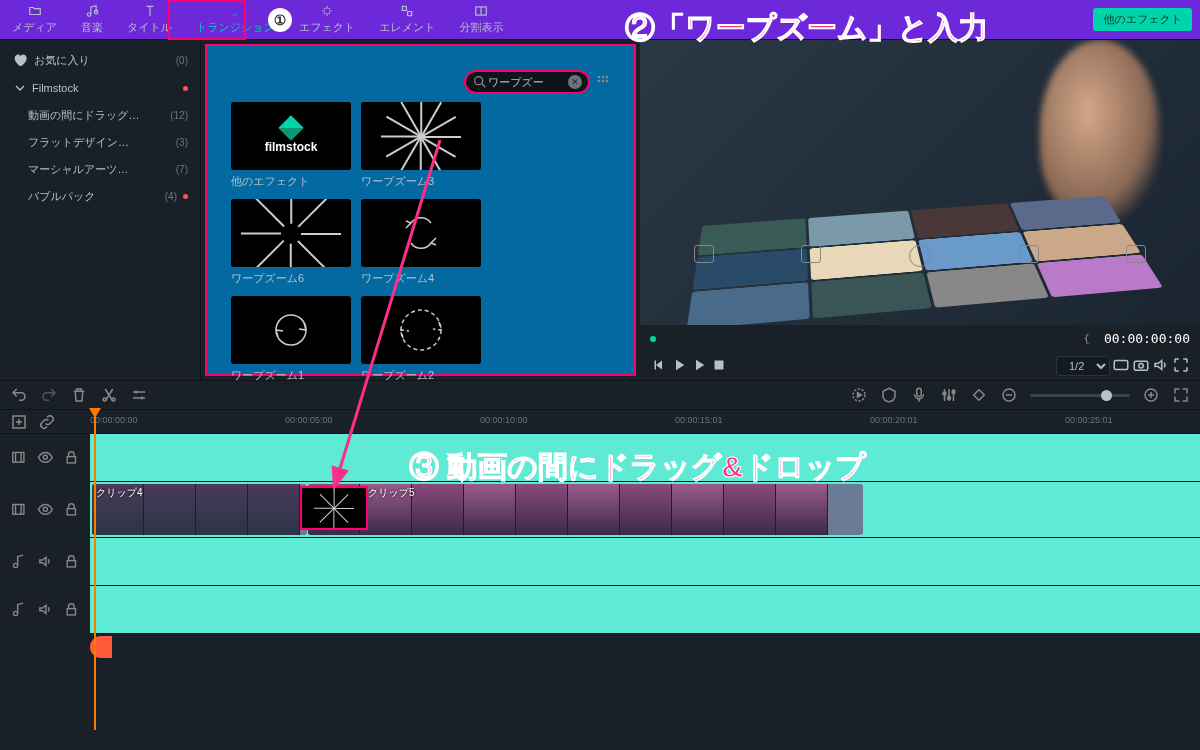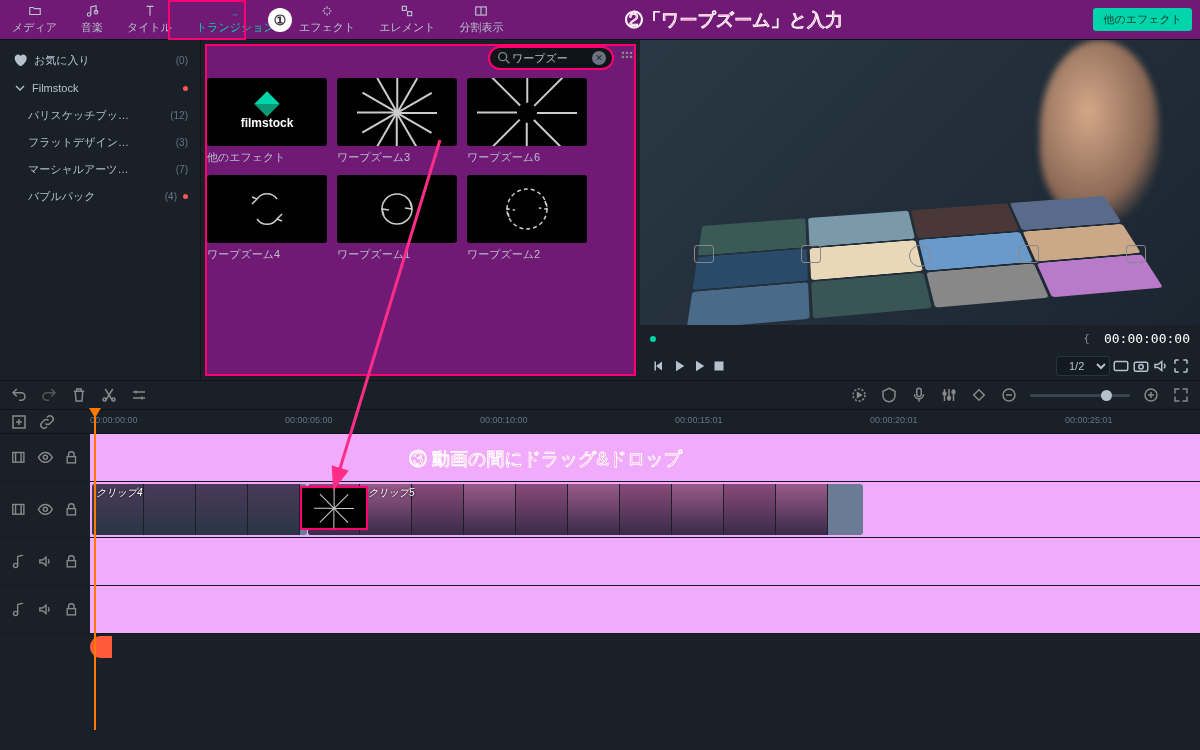--- a/index.html
+++ b/index.html
@@ -1,74 +1,74 @@
 <!DOCTYPE html>
 <html><head>
 <meta charset="utf-8">
 <style>
 * { margin:0; padding:0; box-sizing:border-box; font-family:-apple-system,"Hiragino Sans",sans-serif; }
 body { background:#1a2028; color:#b8c0cc; width:1200px; height:750px; overflow:hidden; position:relative; font-size:11px; }
-.topbar { display:flex; height:40px; background:#701a75; border-bottom:1px solid #0f1419; }
+.topbar { display:flex; height:40px; background:#6d28d9; border-bottom:1px solid #0f1419; }
 .tab { display:flex; flex-direction:column; align-items:center; justify-content:center; padding:4px 12px; cursor:pointer; gap:2px; }
 .tab svg { width:16px; height:16px; }
 .tab.active { color:#00d4aa;margin-top:8px; }
 .export-btn { margin-left:auto; background:#00d4aa; color:#083829; padding:4px 10px; border-radius:3px; align-self:center; margin-right:8px; font-size:11px; }
 .mid { display:flex; height:340px; }
 .sidebar { width:201px; background:#1a2028; border-right:1px solid #0f1419; padding:6px 0; }
 .side-item { display:flex; align-items:center; padding:6px 12px; justify-content:space-between; cursor:pointer; }
 .side-item .lbl { flex:1; overflow:hidden; text-overflow:ellipsis; white-space:nowrap; }
 .side-item .cnt { color:#6b7380; font-size:10px; }
 .side-sub { padding-left:28px; font-size:11px; }
 .dot-red { width:5px; height:5px; background:#ff5555; border-radius:50%; margin-left:6px; }
-.panel { flex:1; background:#701a75; padding:0; border:2px solid #ff006e; margin:4px; position:relative; }
+.panel { flex:1; background:#0369a1; padding:24px; border:2px solid #ff006e; margin:4px; position:relative; }
 .search-bar { display:flex; justify-content:flex-end; align-items:center; gap:6px; margin-bottom:8px; }
 .search-wrap { border:2px solid #ff006e; display:flex; align-items:center; background:#0f1419; border-radius:12px; padding:2px 6px; }
 .search-wrap input { background:transparent; border:none; color:#b8c0cc; width:80px; font-size:11px; outline:none; }
 .clear-ic { width:14px; height:14px; background:#6b7380; border-radius:50%; display:flex; align-items:center; justify-content:center; color:#1e242e; font-size:9px; }
 .grid-ic svg { width:14px; height:14px; }
 .thumbs { display:flex; flex-wrap:wrap; gap:10px; }
 .thumb { display:flex; flex-direction:column; gap:4px; }
 .thumb .img { width:120px; height:68px; background:#000; border-radius:3px; display:flex; align-items:center; justify-content:center; overflow:hidden; }
 .thumb .name { font-size:11px; color:#b8c0cc; }
 .fs-logo { color:#fff; font-size:12px; font-weight:bold; display:flex; flex-direction:column; align-items:center; gap:3px; }
 .fs-logo .cube { width:18px; height:18px; background:linear-gradient(135deg,#00d4aa 50%,#0a9977 50%); transform:rotate(45deg); }
 .preview-img { width:100%; height:300px; background:linear-gradient(135deg,#2a3845 0%,#1a2530 100%); position:relative; overflow:hidden; }
 .phone-grid { position:absolute; left:60px; top:130px; width:440px; height:170px; transform:perspective(800px) rotateX(55deg) rotateZ(-8deg); display:grid; grid-template-columns:repeat(4,1fr); gap:3px; }
 .phone-grid div { border-radius:4px; }
 .finger { position:absolute; right:40px; top:0; width:120px; height:180px; background:radial-gradient(ellipse at 40% 40%,#d4a888 0%,#8a6855 60%,transparent 80%); border-radius:50% 50% 40% 40%; filter:blur(3px); }
 .p-controls { display:flex; align-items:center; padding:6px 10px; gap:8px; background:#1a2028; }
 .p-icons { position:absolute; bottom:48px; left:0; right:0; display:flex; justify-content:space-around; padding:10px; }
 .p-icons div { width:20px; height:18px; border:1.5px solid #888; border-radius:3px; }
 .timecode { color:#fff; font-family:monospace; font-size:13px; margin-left:auto; }
-.p-bottom { display:flex; align-items:center; padding:4px 10px; gap:2px; background:#1a2028; }
+.p-bottom { display:flex; align-items:flex-start; padding:4px 10px; gap:2px; background:#1a2028; }
 .ctrl-btn { width:18px; height:18px; display:flex; align-items:center; justify-content:center; cursor:pointer; }
 .ratio-sel { background:#141a22; border:1px solid #2a3340; color:#b8c0cc; padding:2px 8px; border-radius:3px; font-size:11px; }
 .toolbar { display:flex; align-items:center; height:30px; background:#1a2028; border-top:1px solid #0f1419; border-bottom:1px solid #0f1419; padding:0 10px; gap:12px; }
 .toolbar-r { margin-left:auto; display:flex; gap:12px; align-items:center; }
 .slider { width:100px; height:3px; background:#3a4450; border-radius:2px; position:relative; }
 .slider .knob { position:absolute; right:18px; top:-4px; width:11px; height:11px; background:#b8c0cc; border-radius:50%; }
 .timeline-wrap { background:#1a2028; }
 .ruler { display:flex; height:24px; border-bottom:1px solid #0f1419; position:relative; }
 .ruler-btns { width:90px; display:flex; align-items:center; gap:10px; padding:0 10px; }
 .ruler-marks { flex:1; position:relative; font-size:9px; color:#6b7380; }
 .ruler-marks span { position:absolute; top:5px; }
 .playhead { position:absolute; left:94px; top:0; width:2px; height:320px; background:#ff7a00; z-index:5; }
 .playhead::before { content:""; position:absolute; top:-2px; left:-5px; width:12px; height:10px; background:#ff7a00; clip-path:polygon(0 0,100% 0,50% 100%); }
 .track { display:flex; height:48px; border-bottom:1px solid #141a22; }
 .track-head { width:90px; display:flex; align-items:center; gap:10px; padding:0 10px; background:#1a2028; }
-.track-body { flex:1; background:#f0abfc; position:relative;font-style:italic; }
+.track-body { flex:1; background:#5eead4; position:relative; }
 .track.video { height:56px; }
 .clip { position:absolute; top:2px; bottom:2px; background:#6b7a95; border-radius:3px; overflow:hidden; display:flex; }
 .clip-frames { display:flex; height:100%; }
 .clip-frame { width:52px; height:100%; background:linear-gradient(180deg,#4a3a5a 0%,#2a3545 100%); border-right:1px solid #1a2028; }
 .clip-label { position:absolute; top:2px; left:4px; font-size:10px; color:#fff; z-index:2; text-shadow:0 0 3px #000; }
 .trans-drop { position:absolute; width:68px; height:44px; border:2px solid #ff006e; z-index:3; background:#000; display:flex; align-items:center; justify-content:center; }
 .ico { width:16px; height:16px; }
 
-.annot { position:absolute; z-index:50; color:#ff2d87; font-size:18px; font-weight:normal; -webkit-text-stroke:1px #fff; }
+.annot { position:absolute; z-index:50; color:#ff2d87; font-size:30px; font-weight:bold; -webkit-text-stroke:1px #fff; }
 .ann-circle { position:absolute; z-index:50; width:24px; height:24px; background:#fff; border-radius:50%; display:flex; align-items:center; justify-content:center; color:#333; font-size:14px; font-weight:bold; }
 .hl-box { position:absolute; border:2px solid #ff006e; z-index:49; }
 .arrow-svg { position:absolute; z-index:48; }
 
 .warp-rays { position:relative; width:100%; height:100%; }
 .warp-rays span { position:absolute; left:50%; top:50%; width:40px; height:1.5px; background:#ccc; transform-origin:0 50%; }
 </style>
 </head>
 <body>
 
@@ -133,21 +133,21 @@
       <span class="cnt">(0)</span>
     </div>
     <div class="side-item">
       <svg class="ico" viewBox="0 0 24 24" fill="none" stroke="currentColor" stroke-width="2">
           <path d="M6 9l6 6 6-6"></path>
         </svg>
       <span class="lbl" style="margin-left:4px">Filmstock</span>
       <span class="dot-red"></span>
     </div>
     <div class="side-item side-sub">
-        <span class="lbl">パリスケッチブッ…</span>
+        <span class="lbl">動画の間にドラッグ…</span>
         <span class="cnt">(12)</span>
       </div>
     <div class="side-item side-sub">
         <span class="lbl">フラットデザイン…</span>
         <span class="cnt">(3)</span>
       </div>
     <div class="side-item side-sub">
         <span class="lbl">マーシャルアーツ…</span>
         <span class="cnt">(7)</span>
       </div>

